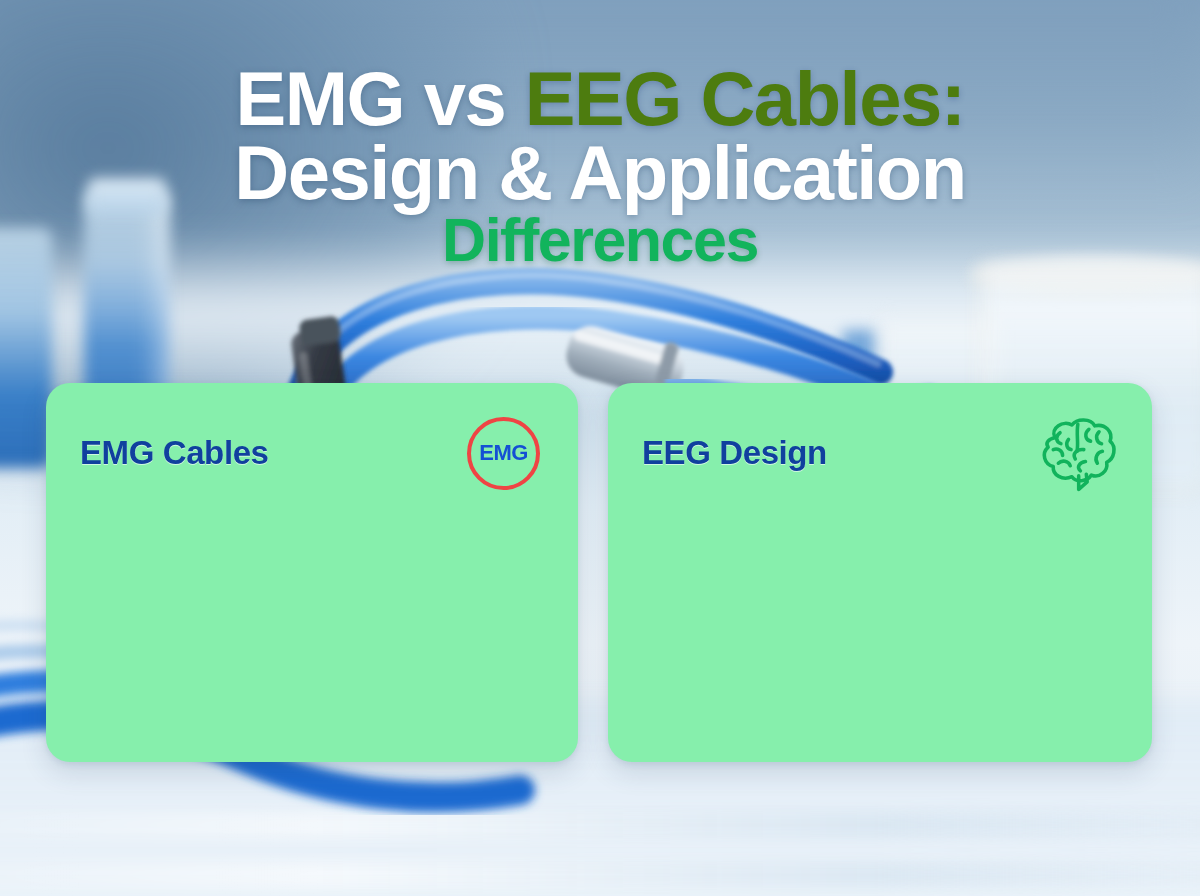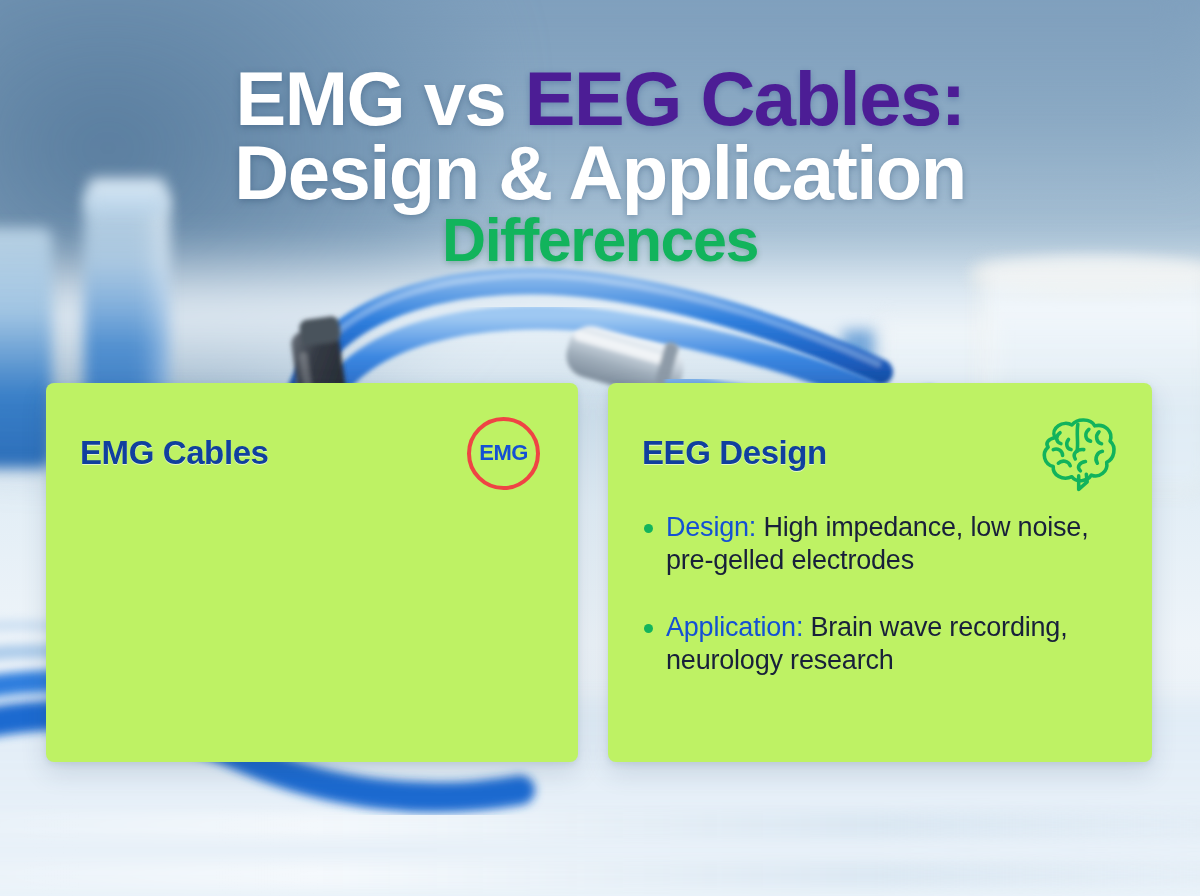--- a/index.html
+++ b/index.html
@@ -126,30 +126,30 @@
     line-height: 0.98;
     letter-spacing: -1.5px;
     text-shadow: 0 2px 7px rgba(30,60,95,0.35);
     -webkit-font-smoothing: antialiased;
   }
   .title-line { display: block; white-space: nowrap; }
   .tl1 { font-size: 76px; }
   .tl2 { font-size: 76px; }
   .tl3 { font-size: 61px; text-align: center; }
   .t-white { color: #ffffff; }
-  .t-blue  { color: #4c1d95; text-shadow: 0 2px 6px rgba(20,50,120,0.28); }
+  .t-blue  { color: #4d7c0f; text-shadow: 0 2px 6px rgba(20,50,120,0.28); }
   .t-green { color: #12b45c; text-shadow: 0 2px 6px rgba(10,90,50,0.30); }
 
   
   .card {
     position: absolute;
     top: 383px;
     height: 379px;
-    background: #bef264;
-    border-radius: 8px;
+    background: #86efac;
+    border-radius: 24px;
     box-shadow: 0 10px 26px rgba(36,66,100,0.16), 0 2px 6px rgba(36,66,100,0.10);
     padding: 30px 30px 0 34px;
   }
   #card-emg { left: 46px;  width: 532px; }
   #card-eeg { left: 608px; width: 544px; }
 
   .card-head {
     display: flex; align-items: center; justify-content: space-between;
     height: 80px;
   }
@@ -318,19 +318,15 @@
 
           <path d="M64 18 C58 23, 60 31, 66 32"></path>
           <path d="M76 21 C71 26, 73 34, 79 35"></path>
           <path d="M80 44 C74 45, 70 52, 74 58"></path>
           <path d="M58 42 C50 41, 44 47, 48 53"></path>
           <path d="M60 56 C53 57, 49 63, 54 67"></path>
           <path d="M40 30 C36 35, 38 41, 43 42"></path>
         </svg>
       </span>
     </div>
-    <div class="bullets">
-      <div class="bullet"><span class="bullet-label">Design:</span><span> High impedance, low noise, pre-gelled electrodes</span></div>
-      <div class="bullet"><span class="bullet-label">Application:</span><span> Brain wave recording, neurology research</span></div>
-    </div>
   </div>
 
 </div>
 
 </body></html>

